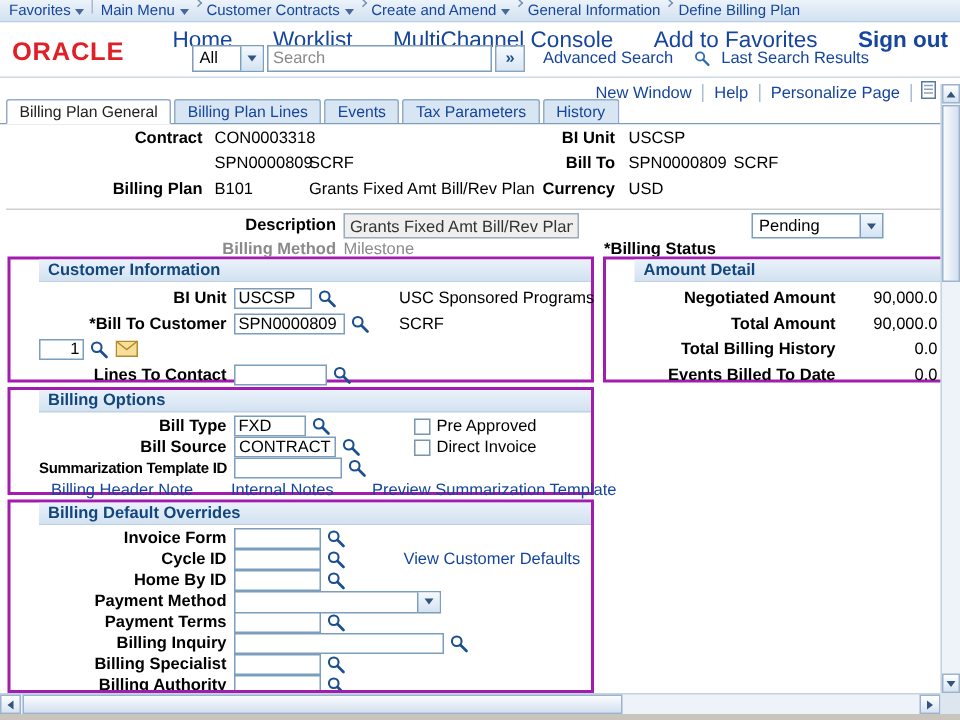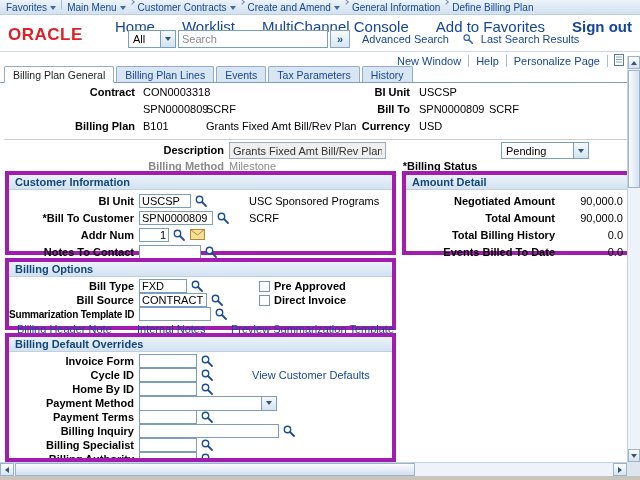--- a/index.html
+++ b/index.html
@@ -52,39 +52,39 @@
 .descrow{position:absolute;top:59px;left:0;width:627px;height:17px;}
 .dlab{position:absolute;left:0;width:224px;text-align:right;font-weight:bold;top:2px;}
 .dinput{position:absolute;left:229px;top:0;width:157px;height:17px;border:1px solid #9cacbc;background:#efefef;color:#333;padding:0 3px;font:inherit;}
 .bslab{position:absolute;left:383px;width:114px;text-align:center;font-weight:bold;top:18px;}
 .bssel{position:absolute;left:501px;top:0;width:88px;height:17px;}
 .methodrow{position:absolute;top:77px;left:0;width:627px;height:13px;color:#8a8a8a;}
 .mlab{position:absolute;left:0;width:224px;text-align:right;font-weight:bold;}
 .mval{position:absolute;left:229px;}
 
 
-.gbox{position:absolute;border:4px solid #a21caf;background:#fff;}
+.gbox{position:absolute;border:2px solid #a21caf;background:#fff;padding-left:19px;}
 .ghd{height:15px;background:linear-gradient(#eaf2fa,#d3e2f1);border-bottom:1px solid #bed0e2;color:#12467e;font-weight:bold;padding:1px 6px;font-size:11px;}
 .gbd{position:relative;padding-top:2px;}
 .frow{display:flex;align-items:center;position:relative;}
 .flabel{width:130px;text-align:right;font-weight:bold;padding-right:5px;white-space:nowrap;}
 .flabel-sm{font-size:10px;letter-spacing:-.2px;}
 .ps-input{border:1px solid #7b9ebd;height:14px;padding:0 2px;font:inherit;background:#fff;}
 .lkp{width:16px;height:15px;margin-left:2px;border:none;background:none;padding:0;display:inline-flex;align-items:center;justify-content:center;cursor:pointer;}
 .env{width:17px;height:13px;margin-left:3px;border:none;background:none;padding:0;display:inline-flex;align-items:center;cursor:pointer;}
 .fdesc{position:absolute;left:240px;white-space:nowrap;}
 .box-cust{left:5px;top:88px;width:391px;height:84px;}
 .box-cust .frow{height:17px;}
 .box-amt{left:402px;top:88px;width:233px;height:84px;}
 .arow{display:flex;align-items:center;height:17px;padding-right:8px;}
 .alab{flex:1;text-align:right;font-weight:bold;padding-right:10px;white-space:nowrap;}
 .aval{width:58px;text-align:right;white-space:nowrap;}
 .box-opt{left:5px;top:175px;width:391px;height:72px;}
 .box-opt .frow{height:14px;}
-.optcheck{position:absolute;left:250px;display:flex;align-items:center;gap:4px;font-weight:bold;text-align:right;}
+.optcheck{position:absolute;left:250px;display:flex;align-items:center;gap:4px;font-weight:normal;text-align:right;}
 .cbx{width:11px;height:11px;border:1px solid #7b93ab;background:#fcfdfe;display:inline-block;cursor:pointer;}
 .linksrow{position:relative;height:13px;margin-top:2px;}
 .linksrow a{position:absolute;top:0;white-space:nowrap;}
 .box-ovr{left:5px;top:250px;width:391px;height:129px;overflow:hidden;}
 .box-ovr .frow{height:14px;}
 .vcd-link{position:absolute;left:243px;white-space:nowrap;}
 
 
 .vscroll{position:absolute;top:56px;right:0;width:13px;height:406px;background:#eef3f9;border-left:1px solid #c6d2e0;z-index:60;}
 .sbtn{position:absolute;background:linear-gradient(#ffffff,#d7e3f0);border:1px solid #9cb3cd;display:flex;align-items:center;justify-content:center;cursor:pointer;}
@@ -255,37 +255,36 @@
         <input class="ps-input" style="width: 74px;" value="SPN0000809">
         <button class="lkp">
             <svg width="14" height="14" viewBox="0 0 14 14">
               <circle cx="5.5" cy="5.5" r="3.2" fill="#fff" stroke="#1c4f8f" stroke-width="1.4"></circle>
               <line x1="8" y1="8" x2="12" y2="12" stroke="#1c4f8f" stroke-width="1.8" stroke-linecap="round"></line>
             </svg>
           </button>
         <span class="fdesc">SCRF</span>
       </div>
       <div class="frow">
-        <span class="flabel">Addr Num</span>
         <input class="ps-input" style="width: 30px; text-align: right;" value="1">
         <button class="lkp">
             <svg width="14" height="14" viewBox="0 0 14 14">
               <circle cx="5.5" cy="5.5" r="3.2" fill="#fff" stroke="#1c4f8f" stroke-width="1.4"></circle>
               <line x1="8" y1="8" x2="12" y2="12" stroke="#1c4f8f" stroke-width="1.8" stroke-linecap="round"></line>
             </svg>
           </button>
         <button class="env">
             <svg width="15" height="11" viewBox="0 0 15 11">
               <rect x="0.5" y="0.5" width="14" height="10" fill="#f6df9a" stroke="#b58a2a"></rect>
               <path d="M0.5 0.5 L7.5 6 L14.5 0.5" fill="none" stroke="#b58a2a"></path>
             </svg>
           </button>
       </div>
       <div class="frow">
-        <span class="flabel">Notes To Contact</span>
+        <span class="flabel">Lines To Contact</span>
         <input class="ps-input" style="width: 62px;">
         <button class="lkp">
             <svg width="14" height="14" viewBox="0 0 14 14">
               <circle cx="5.5" cy="5.5" r="3.2" fill="#fff" stroke="#1c4f8f" stroke-width="1.4"></circle>
               <line x1="8" y1="8" x2="12" y2="12" stroke="#1c4f8f" stroke-width="1.8" stroke-linecap="round"></line>
             </svg>
           </button>
       </div>
     </div>
   </div>

